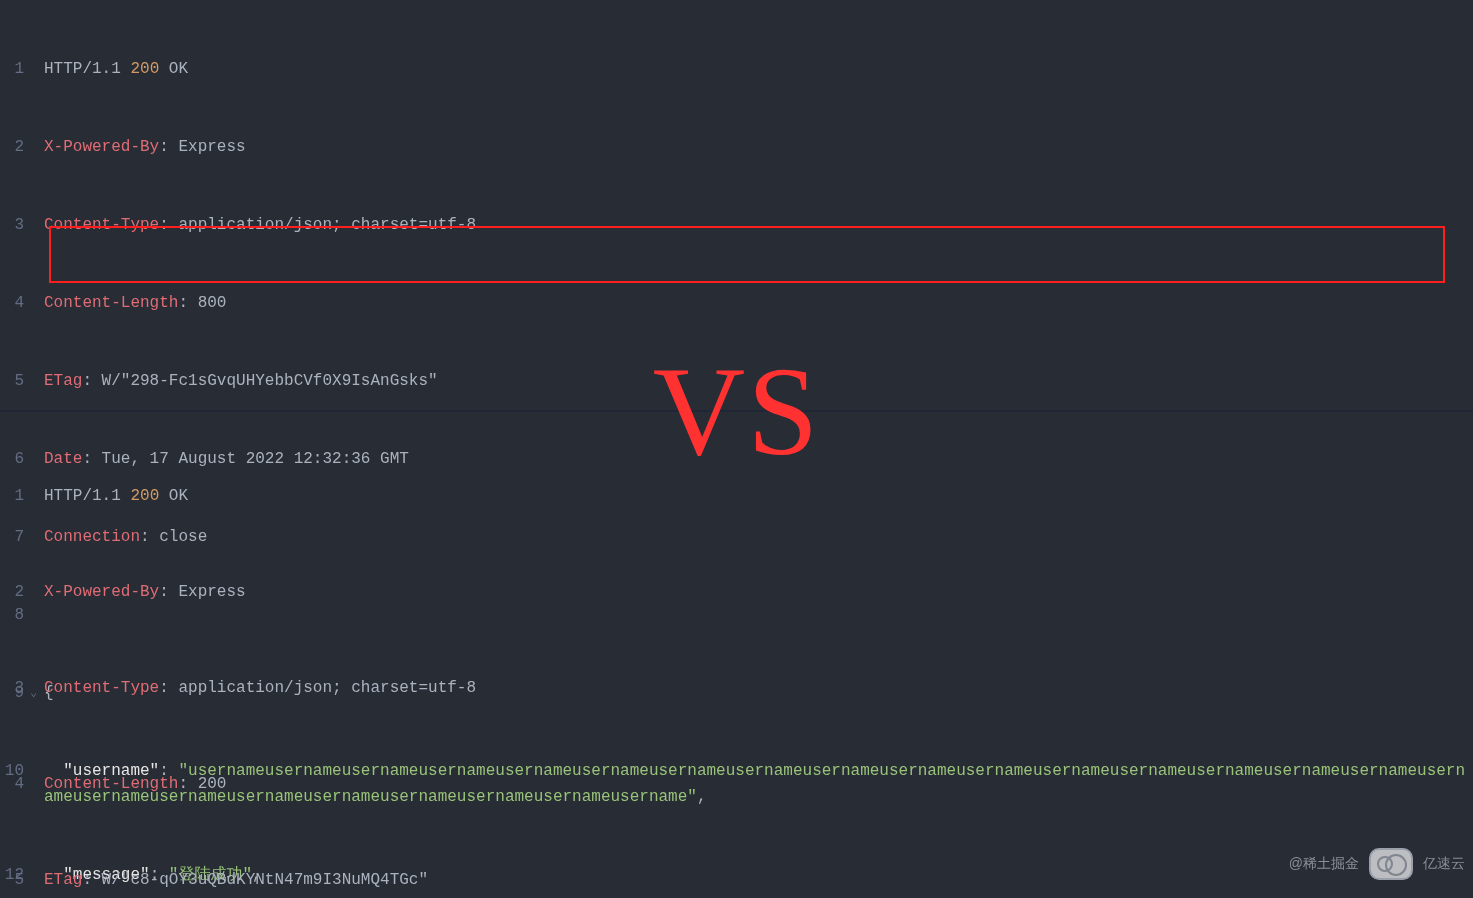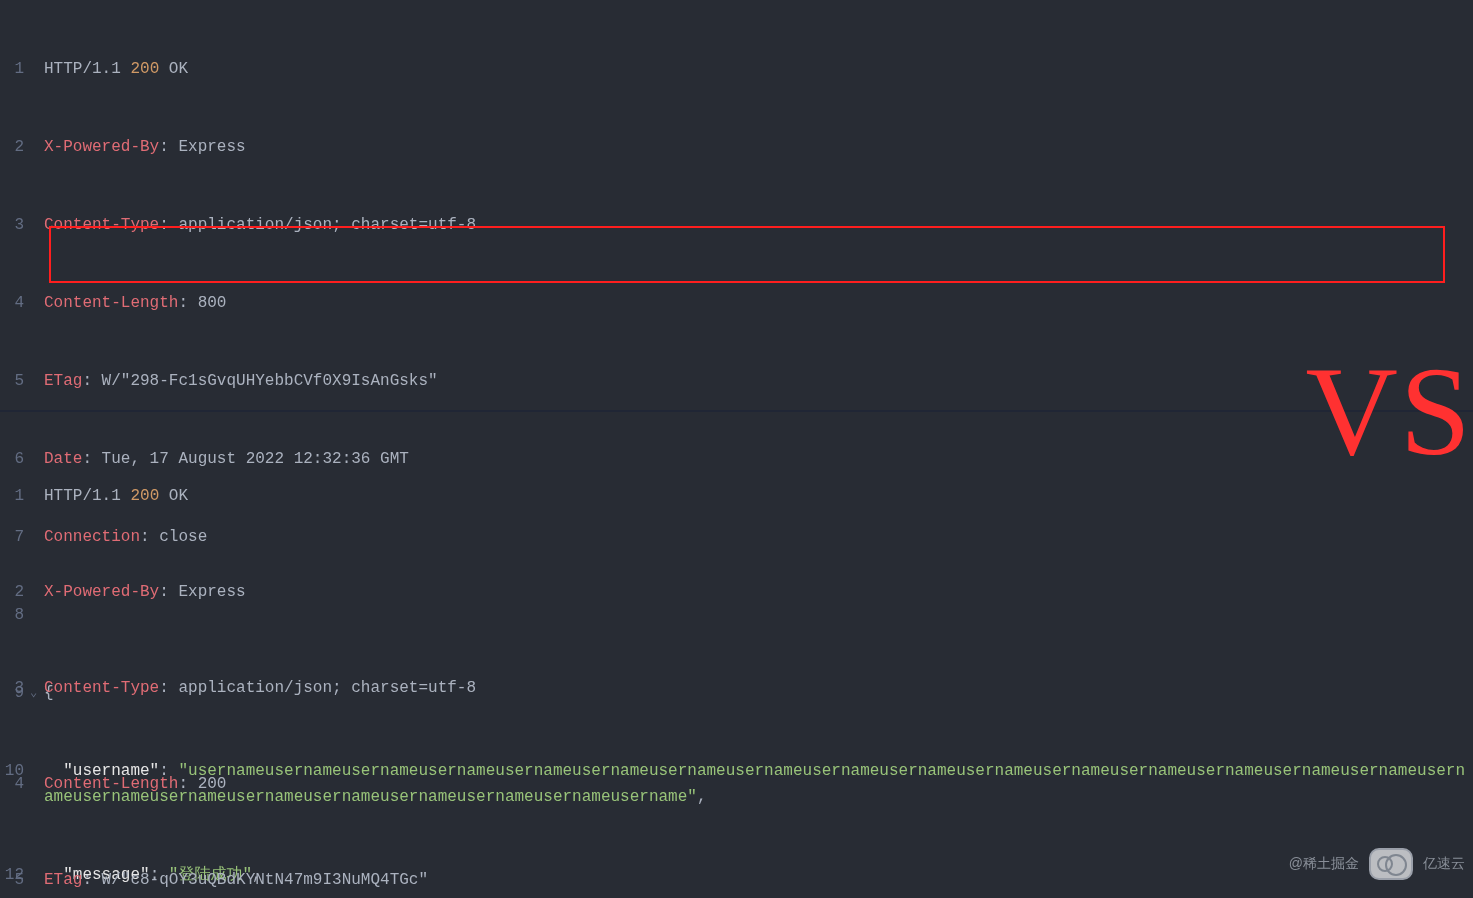--- a/index.html
+++ b/index.html
@@ -67,21 +67,21 @@
     border: 2px solid var(--highlight);
     position: absolute;
     pointer-events: none;
   }
   .hl1 { left: 49px; top: 226px; width: 1396px; height: 57px; }
 
   .vs {
     position: absolute;
     left: 0; right: 0;
     top: 347px;
-    text-align: right;
+    text-align: center;
     font-size: 128px;
     font-weight: 400;
     font-family: "Times New Roman", Georgia, serif;
     color: var(--vs);
     line-height: 1;
     pointer-events: none;
     letter-spacing: 2px;
   }
 
   .watermark-area {

